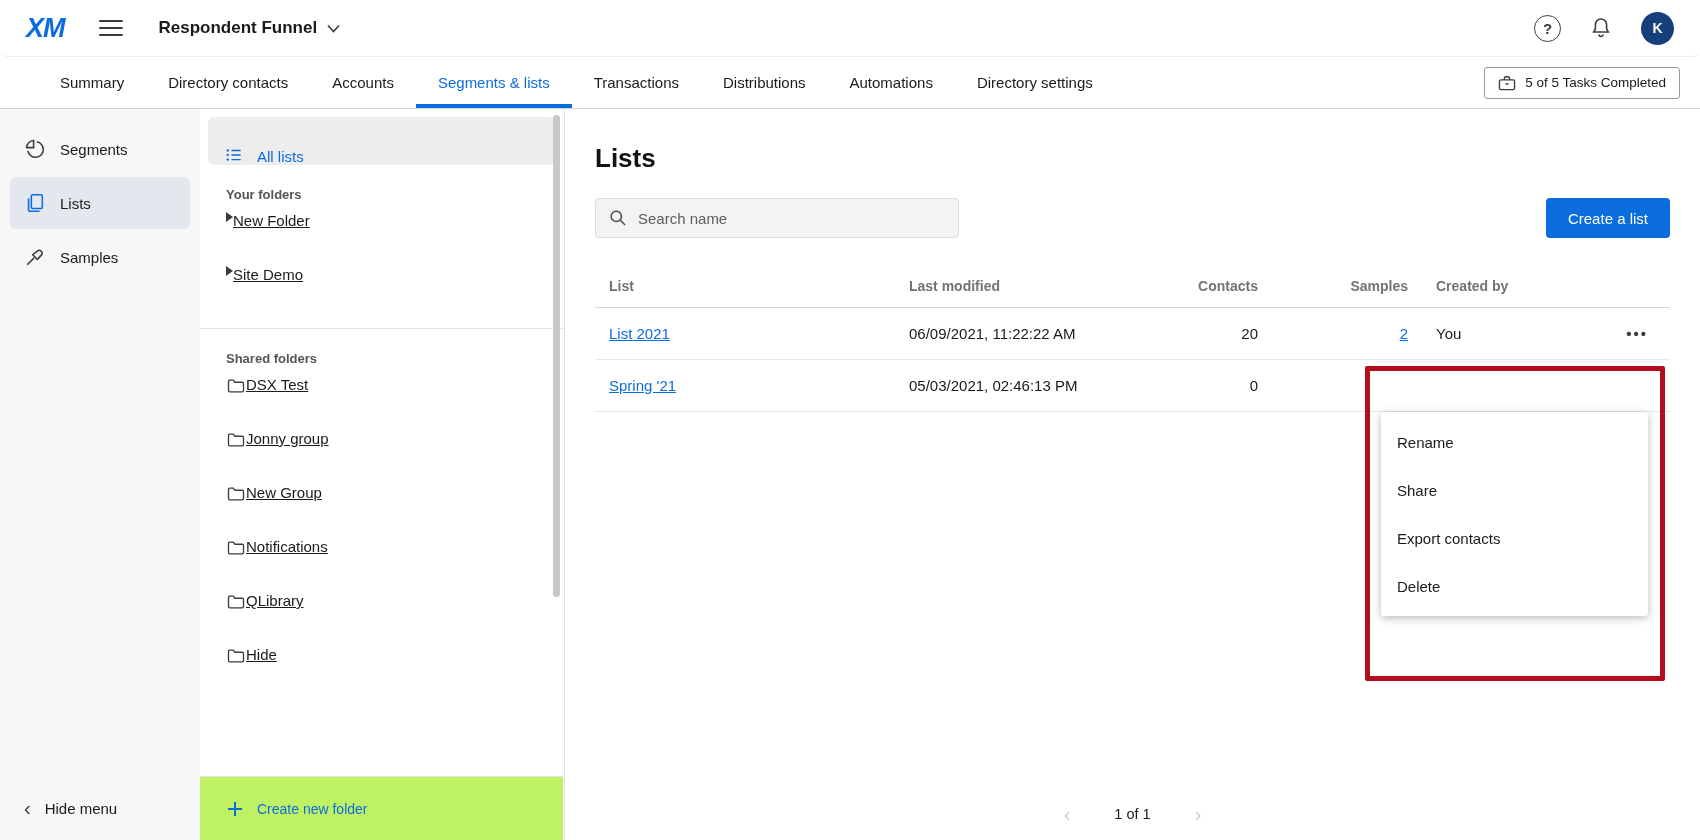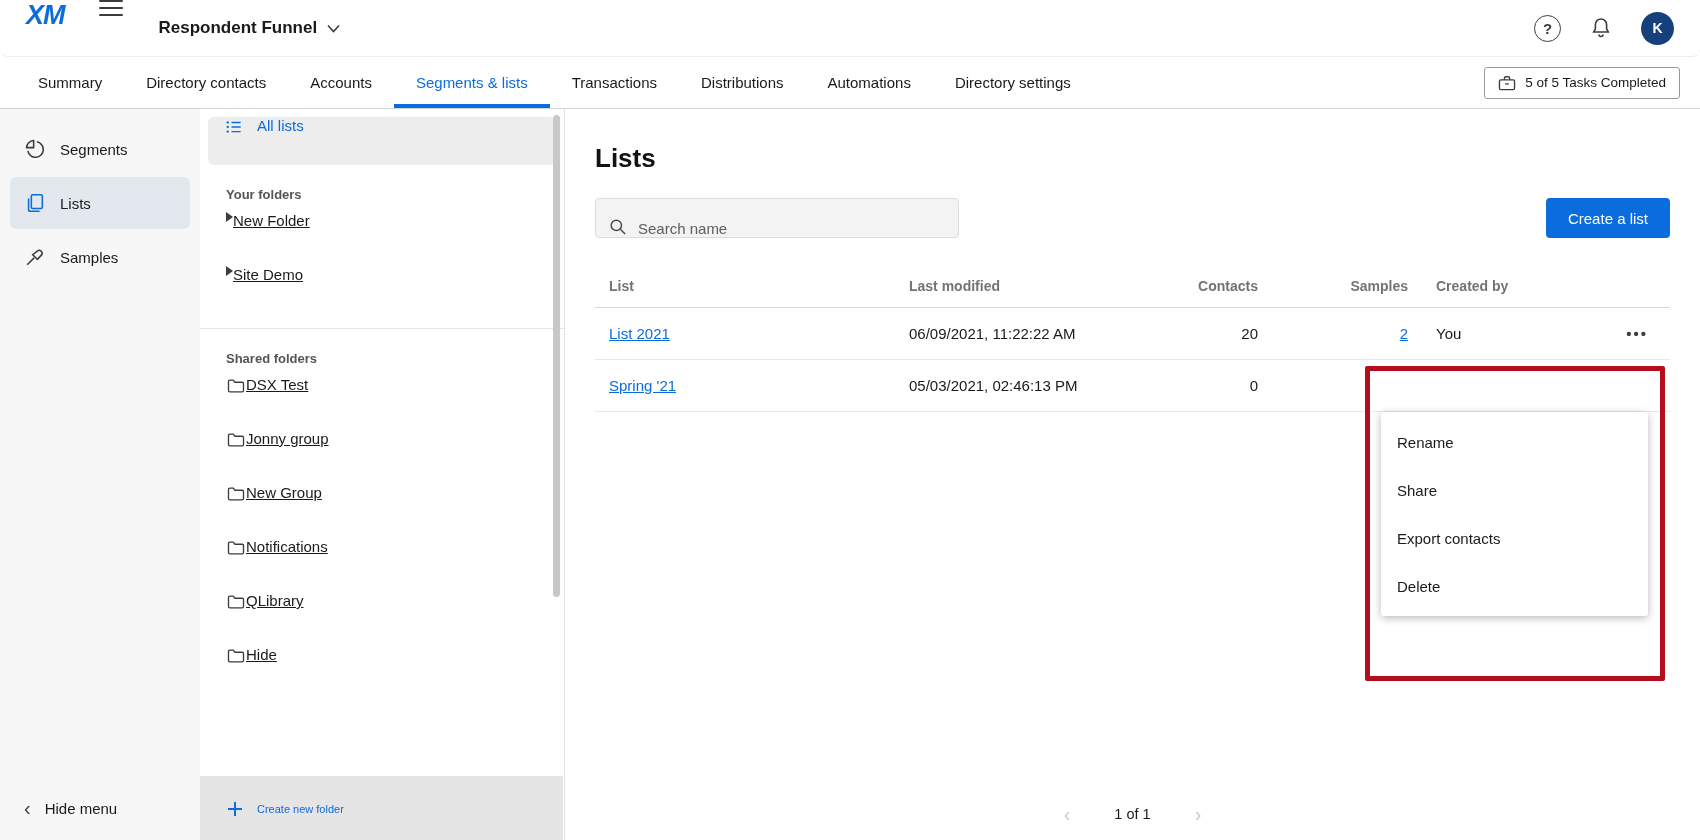--- a/index.html
+++ b/index.html
@@ -1,62 +1,62 @@
 <!DOCTYPE html>
 <html><head>
 <meta charset="utf-8">
 <style>
   * { box-sizing: border-box; margin: 0; padding: 0; }
   html, body { width: 1700px; height: 840px; }
   body { font-family: "Liberation Sans", sans-serif; background: #fff; color: #1a1a1a; overflow: hidden; }
   .page { position: relative; width: 1700px; height: 840px; }
 
   
-  .topbar { height: 57px; display: flex; padding: 0 26px; border-bottom: 1px solid #ececec; background: #fff; border-radius: 8px; }
+  .topbar { height: 57px; display: flex; align-items: center; padding: 0 26px; border-bottom: 1px solid #ececec; background: #fff; border-radius: 8px; }
   .logo { font-size: 27px; font-weight: 800; font-style: italic; color: #0b6cde; letter-spacing: -1px; margin-right: 34px; }
   .hamburger { width: 24px; display: flex; flex-direction: column; gap: 5px; margin-right: 36px; cursor: pointer; }
   .hamburger span { display: block; height: 2px; background: #3c3c3c; border-radius: 1px; }
   .project { display: flex; align-items: center; gap: 10px; font-size: 17px; font-weight: 700; cursor: pointer; }
   .topbar-right { margin-left: auto; display: flex; align-items: center; gap: 28px; }
   .help-circle { width: 27px; height: 27px; border: 1.7px solid #3c3c3c; border-radius: 50%; display: flex; align-items: center; justify-content: center; font-size: 15px; font-weight: 700; color: #3c3c3c; cursor: pointer; }
   .avatar { width: 33px; height: 33px; border-radius: 50%; background: #16407c; color: #fff; font-size: 14px; font-weight: 700; display: flex; align-items: center; justify-content: center; cursor: pointer; }
   .icon-btn { cursor: pointer; display: flex; align-items: center; }
 
   
-  .tabs { height: 52px; display: flex; align-items: stretch; padding-left: 16px; border-bottom: 1px solid #d4d4d4; background: #fff; }
+  .tabs { height: 52px; display: flex; align-items: stretch; padding-left: 38px; border-bottom: 1px solid #d4d4d4; background: #fff; }
   .tab { display: flex; align-items: center; padding: 0 22px; font-size: 15px; color: #1a1a1a; cursor: pointer; border-bottom: 4px solid transparent; border-top: 4px solid transparent; }
   .tab.active { color: #0b6cde; font-weight: 400; border-bottom-color: #0b6cde; }
   .tasks-badge { margin-left: auto; margin-right: 20px; align-self: center; display: flex; align-items: center; gap: 9px; border: 1px solid #9a9a9a; border-radius: 3px; padding: 7px 13px; font-size: 13.5px; color: #1a1a1a; cursor: pointer; background: #fff; }
 
   
   .content { display: flex; height: 731px; }
 
   
   .sidebar { width: 200px; background: #f7f7f8; padding-top: 12px; position: relative; flex-shrink: 0; }
   .side-item { height: 52px; margin: 2px 10px; border-radius: 6px; display: flex; align-items: center; gap: 14px; padding: 0 14px; font-size: 15px; cursor: pointer; }
   .side-item.active { background: #e2e8ee; }
   .hide-menu { position: absolute; bottom: 22px; left: 24px; display: flex; align-items: center; gap: 14px; font-size: 15px; cursor: pointer; }
   .chev { font-size: 20px; color: #3c3c3c; line-height: 1; }
 
   
   .folders { width: 365px; background: #fff; border-right: 1px solid #e2e2e2; position: relative; padding-top: 8px; flex-shrink: 0; }
-  .all-lists { height: 48px; margin: 0 8px; border-radius: 6px; background: #ededed; display: flex; align-items: flex-start; gap: 13px; padding: 0 16px; color: #0b6cde; font-size: 15px; cursor: pointer; }
+  .all-lists { height: 48px; margin: 0 8px; border-radius: 6px; background: #ededed; display: flex; align-items: flex-end; gap: 13px; padding: 0 16px; color: #0b6cde; font-size: 15px; cursor: pointer; }
   .section-label { padding: 22px 26px 10px; font-size: 13px; font-weight: 700; color: #555; }
   .folder-row { height: 54px; display: flex; align-items: flex-start; padding: 0 26px; font-size: 15px; cursor: pointer; text-decoration: underline; }
   .tri { width: 0; height: 0; border-left: 7px solid #3c3c3c; border-top: 5px solid transparent; border-bottom: 5px solid transparent; }
   .fdivider { border-top: 1px solid #e5e5e5; margin-top: 8px; }
-  .create-folder { position: absolute; bottom: 0; left: 0; right: 1px; height: 64px; border-top: 1px solid #e5e5e5; display: flex; align-items: center; gap: 13px; padding: 0 26px; color: #0b6cde; font-size: 11px; background: #e5e5e5; cursor: pointer; }
+  .create-folder { position: absolute; bottom: 0; left: 0; right: 1px; height: 64px; border-top: 1px solid #e5e5e5; display: flex; align-items: center; gap: 13px; padding: 0 26px; color: #0b6cde; font-size: 14px; background: #bef264; cursor: pointer; }
   .panel-scrollbar { position: absolute; top: 6px; right: 4px; width: 7px; height: 482px; background: #c8c8c8; border-radius: 4px; }
 
   
   .main { flex: 1; padding: 20px 30px 0; position: relative; }
   .page-title { font-size: 26px; font-weight: 700; margin-top: 14px; color: #121212; }
   .page-desc { font-size: 15px; color: #2e2e2e; margin-top: 18px; }
   .controls { display: flex; justify-content: space-between; margin-top: 24px; }
-  .search-box { width: 364px; height: 40px; background: #f3f3f3; border: 1px solid #dcdcdc; border-radius: 4px; display: flex; align-items: flex-end; gap: 10px; padding: 0 12px; }
+  .search-box { width: 364px; height: 40px; background: #f3f3f3; border: 1px solid #dcdcdc; border-radius: 4px; display: flex; align-items: center; gap: 10px; padding: 0 12px; }
   .search-box input { flex: 1; border: none; outline: none; background: transparent; font-size: 15px; font-family: "Liberation Sans", sans-serif; color: #333; }
   .search-box input::placeholder { color: #5e5e5e; }
   .btn-primary { height: 40px; padding: 0 22px; background: #0b6cde; color: #fff; border: none; border-radius: 4px; font-size: 15px; font-family: "Liberation Sans", sans-serif; cursor: pointer; }
 
   .tbl { margin-top: 30px; }
   .tr { display: grid; grid-template-columns: 300px 250px 127px 150px 140px 1fr; align-items: center; }
   .th { font-size: 14px; font-weight: 700; color: #737373; padding: 10px 14px 13px; }
   .tr.head { border-bottom: 1px solid #d6d6d6; }
   .td { font-size: 15px; padding: 17px 14px; }
   .tr.row { border-bottom: 1px solid #e8e8e8; }

